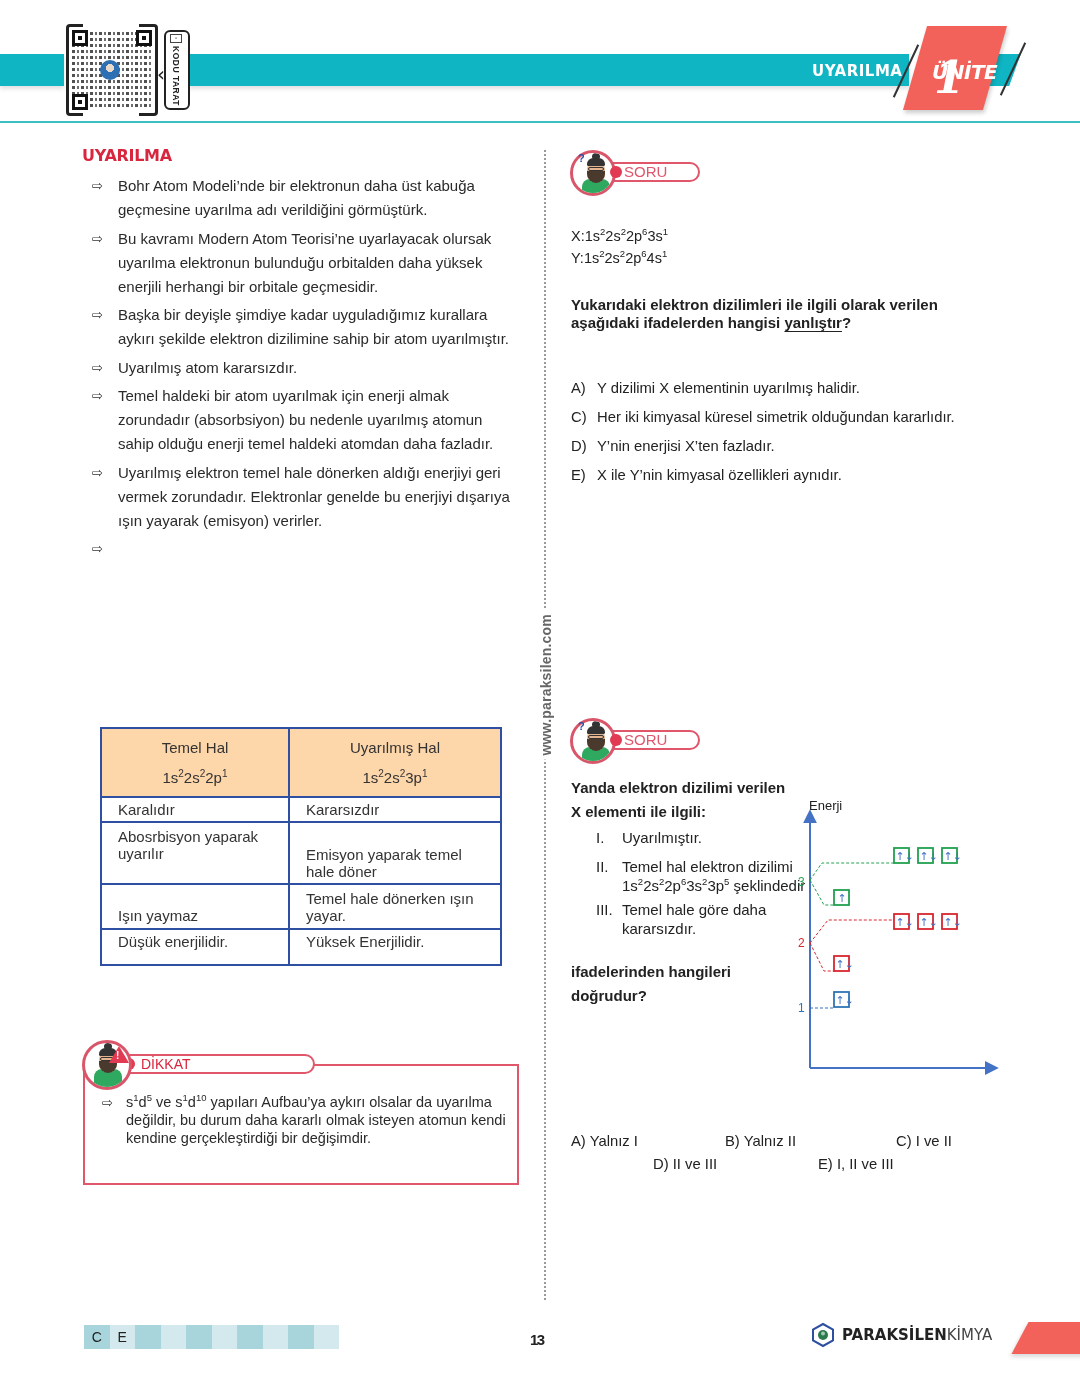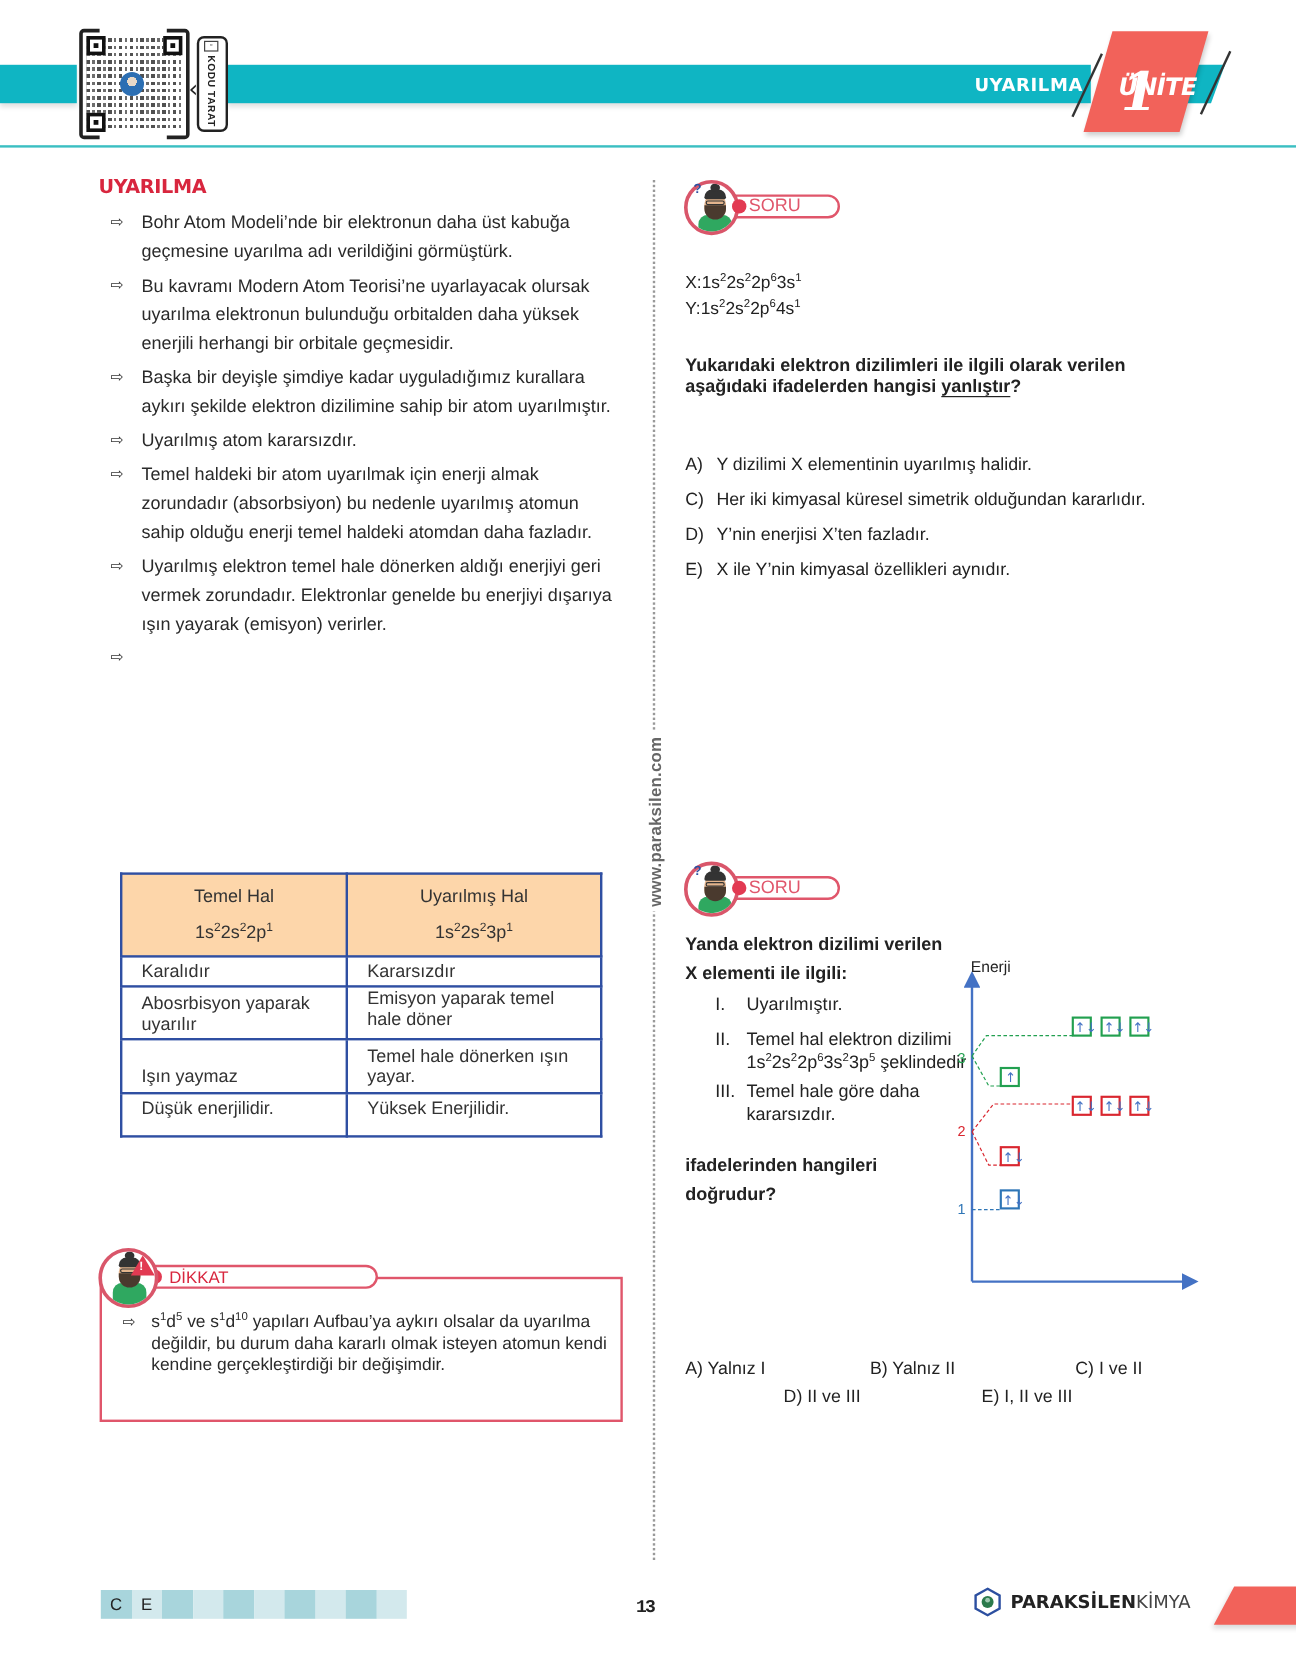--- a/index.html
+++ b/index.html
@@ -84,21 +84,21 @@
     .roman sup { font-size: 9.5px; line-height: 0; }
     .q2-tail { position: absolute; left: 571px; top: 960px; width: 220px; font-size: 15px; font-weight: bold; line-height: 24px; color: #222; }
     .ans2 { position: absolute; font-size: 14.8px; color: #222; }
 
     
     .diagram { position: absolute; left: 790px; top: 790px; width: 220px; height: 290px; }
 
     
     .progress { position: absolute; left: 84px; top: 1325px; height: 24px; display: flex; gap: 0; }
     .progress .cell { width: 25.5px; height: 24px; font-size: 14px; color: #222; text-align: center; line-height: 24px; }
-    .page-num { position: absolute; left: 530px; top: 1331px; font-size: 15px; font-weight: bold; color: #222; font-family: Liberation Mono, monospace; letter-spacing: -1.5px; }
+    .page-num { position: absolute; left: 530px; top: 1331px; font-size: 15px; font-weight: bold; color: #222; font-family: Liberation Sans, sans-serif; letter-spacing: -1.5px; }
     .brand { position: absolute; left: 810px; top: 1322px; display: flex; align-items: center; gap: 6px; }
     .brand-text { font-size: 15px; color: #222; font-family: "DejaVu Sans", sans-serif; }
     .brand-text b { font-weight: bold; }
     .brand-text span { font-weight: normal; color: #444; }
     .foot-tab { position: absolute; left: 1020px; top: 1322px; width: 80px; height: 32px; background: #f2625a; transform: skewX(-28deg); box-shadow: 0 3px 4px rgba(0,0,0,0.15); }
   </style>
 </head>
 <body>
 
 <div class="hdr-bar-left"></div>
@@ -148,21 +148,21 @@
       </th>
     </tr>
   </thead>
   <tbody>
     <tr style="height:25px;">
       <td>Karalıdır</td>
       <td>Kararsızdır</td>
     </tr>
     <tr style="height:44px;border-radius:17px;">
       <td style="padding-top:5px;">Abosrbisyon yaparak uyarılır</td>
-      <td style="padding-top:1px;">Emisyon yaparak temel hale döner</td>
+      <td style="padding-top:23px;">Emisyon yaparak temel hale döner</td>
     </tr>
     <tr style="height:45px;">
       <td style="padding-top:22px;">Işın yaymaz</td>
       <td style="padding-top:5px;">Temel hale dönerken ışın yayar.</td>
     </tr>
     <tr style="height:36px;">
       <td>Düşük enerjilidir.</td>
       <td>Yüksek Enerjilidir.</td>
     </tr>
   </tbody>

